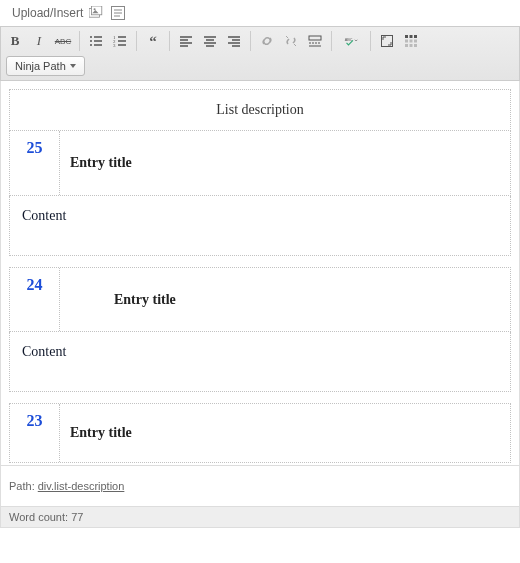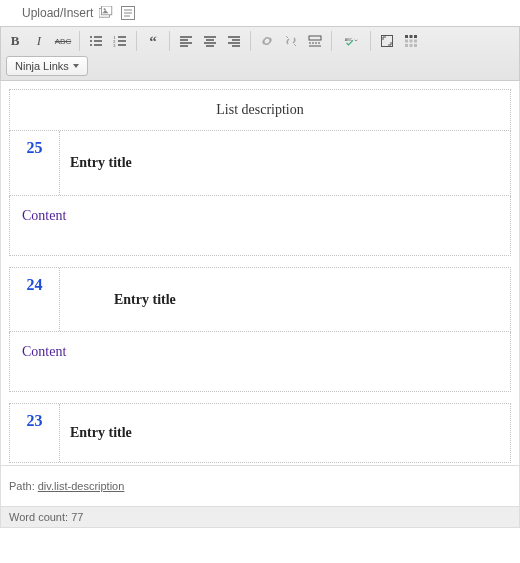--- a/index.html
+++ b/index.html
@@ -5,21 +5,21 @@
   * { box-sizing: border-box; }
   body {
     margin: 0;
     font-family: Arial, Helvetica, sans-serif;
     font-size: 12px;
     background: #fff;
     color: #444;
     width: 520px;
   }
   .upload-row {
-    padding: 6px 8px 6px 22px;
+    padding: 6px 8px 6px 12px;
     display: flex;
     align-items: center;
     gap: 6px;
     color: #666;
     font-size: 12px;
   }
   .upload-icon {
     width: 16px; height: 14px;
     display: inline-block;
     color: #888;
@@ -119,21 +119,21 @@
     font-size: 14px;
     color: #222;
   }
   .content-cell {
     border: 1px dotted #c2c2c2;
     border-top: none;
     padding: 12px;
     height: 60px;
     font-family: Georgia, serif;
     font-size: 14px;
-    color: #4c1d95;
+    color: #0f172a;
     margin-bottom: 11px;
   }
   .path-bar {
     background: #fff;
     border-top: 1px solid #ddd;
     border-left: 1px solid #dedede;
     border-right: 1px solid #dedede;
     padding: 14px 8px;
     font-size: 11px;
     color: #666;
@@ -270,21 +270,21 @@
           <rect x="5.5" y="5.5" width="3" height="3" fill="#bbb"></rect>
           <rect x="10" y="5.5" width="3" height="3" fill="#bbb"></rect>
           <rect x="1" y="10" width="3" height="3" fill="#bbb"></rect>
           <rect x="5.5" y="10" width="3" height="3" fill="#bbb"></rect>
           <rect x="10" y="10" width="3" height="3" fill="#bbb"></rect>
         </svg>
       </div>
   </div>
   <div class="toolbar-row" style="margin-bottom:0;">
     <div class="ninja-btn">
-      <span>Ninja Links</span>
+      <span>Ninja Path</span>
       <span class="caret"></span>
     </div>
   </div>
 </div>
 
 <div class="editor-area">
 
   <div class="dotted-box list-desc">
     <span>List description</span>
   </div>

